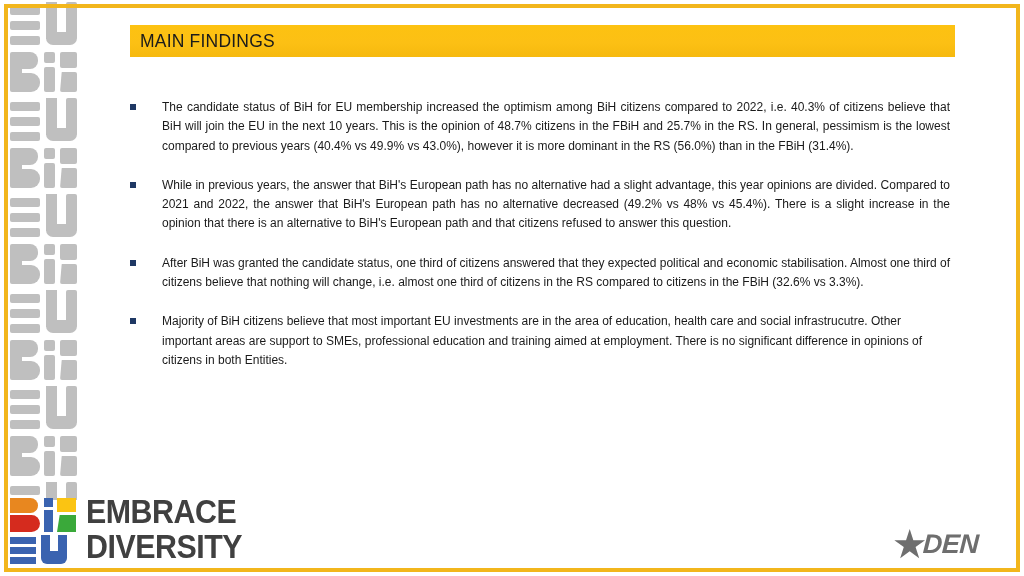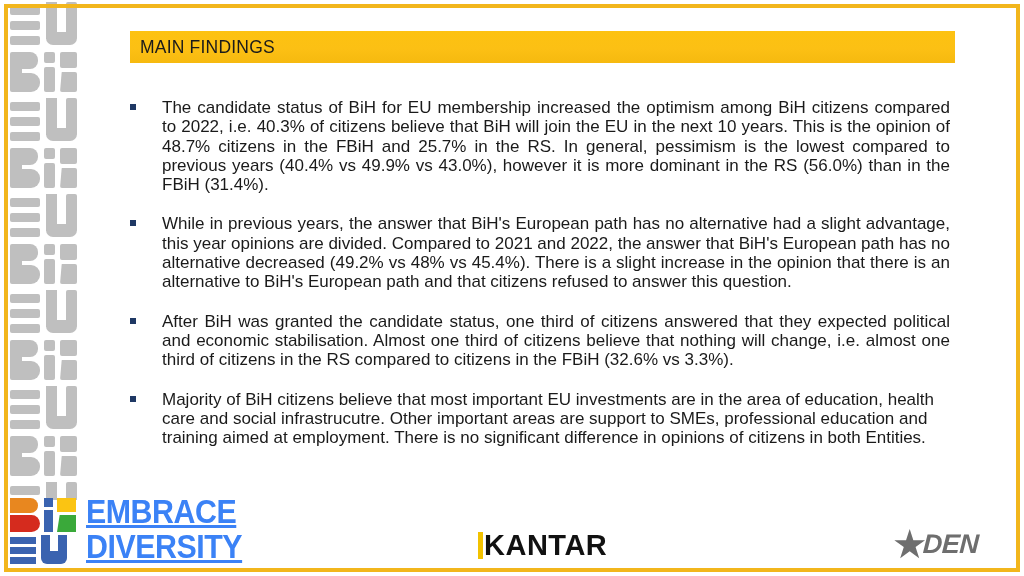--- a/index.html
+++ b/index.html
@@ -68,21 +68,21 @@
   .i-stem  { left: 36px; top: 67px; width: 11px; height: 25px; }
   .h-l     { left: 52px; top: 52px; width: 17px; height: 16px; }
   .h-r     { left: 52px; top: 72px; width: 17px; height: 20px;
              -webkit-clip-path: polygon(10% 0, 100% 0, 100% 100%, 0 100%);
              clip-path: polygon(10% 0, 100% 0, 100% 100%, 0 100%); }
 
   
   #title-bar {
     position: absolute;
     left: 130px;
-    top: 31px;
+    top: 25px;
     width: 825px;
     height: 32px;
     background: linear-gradient(180deg, #fdc211 0%, #fcc014 55%, #f6b90f 100%);
     z-index: 10;
   }
   #title-text {
     position: absolute;
     left: 10px;
     top: 50%;
     transform: translateY(-50%);
@@ -108,21 +108,21 @@
   .bullet-mark {
     flex: 0 0 auto;
     width: 6px;
     height: 6px;
     background: #1f3864;
     margin-top: 6px;
     margin-right: 26px;
   }
   .bullet-text {
     flex: 1 1 auto;
-    font-size: 17px;
+    font-size: 12px;
     line-height: 19.3px;
     color: #1a1a1a;
     text-align: justify;
     text-justify: inter-word;
     hyphens: none;
   }
   .bullet-text.no-justify { text-align: left; }
 
   
   #footer { position: absolute; left: 0; top: 0; width: 1024px; height: 576px;
@@ -161,22 +161,21 @@
   .em-ul { left: 33px; top: 39px; width: 9px;  height: 22px; background: #3a63b0; }
   .em-ur { left: 50px; top: 39px; width: 9px;  height: 22px; background: #3a63b0; }
   .em-ub { left: 33px; top: 55px; width: 26px; height: 13px; background: #3a63b0;
            border-radius: 0 0 6px 6px; }
 
   #embrace-words {
     position: absolute;
     left: 78px;
     top: -2px;
     width: 170px;
-    color: #3b82f6;
-    text-decoration: underline;
+    color: #404040;
   }
   .em-word {
     font-family: "Liberation Sans", sans-serif;
     font-weight: bold;
     font-size: 33px;
     line-height: 35px;
     letter-spacing: -0.5px;
     transform: scaleX(0.92);
     transform-origin: left center;
     white-space: nowrap;
@@ -357,24 +356,20 @@
         <div class="em-blk em-ul"></div>
         <div class="em-blk em-ur"></div>
         <div class="em-blk em-ub"></div>
       </div>
       <div id="embrace-words">
         <div class="em-word">EMBRACE</div>
         <div class="em-word">DIVERSITY</div>
       </div>
     </div>
 
-    <div id="kantar-logo">
-      <div id="kantar-bar"></div>
-      <div id="kantar-text">KANTAR</div>
-    </div>
 
     <div id="den-logo">
       <div id="den-star">★</div>
       <div id="den-text">DEN</div>
     </div>
 
   </div>
 
   <div id="frame"></div>
 </div>

